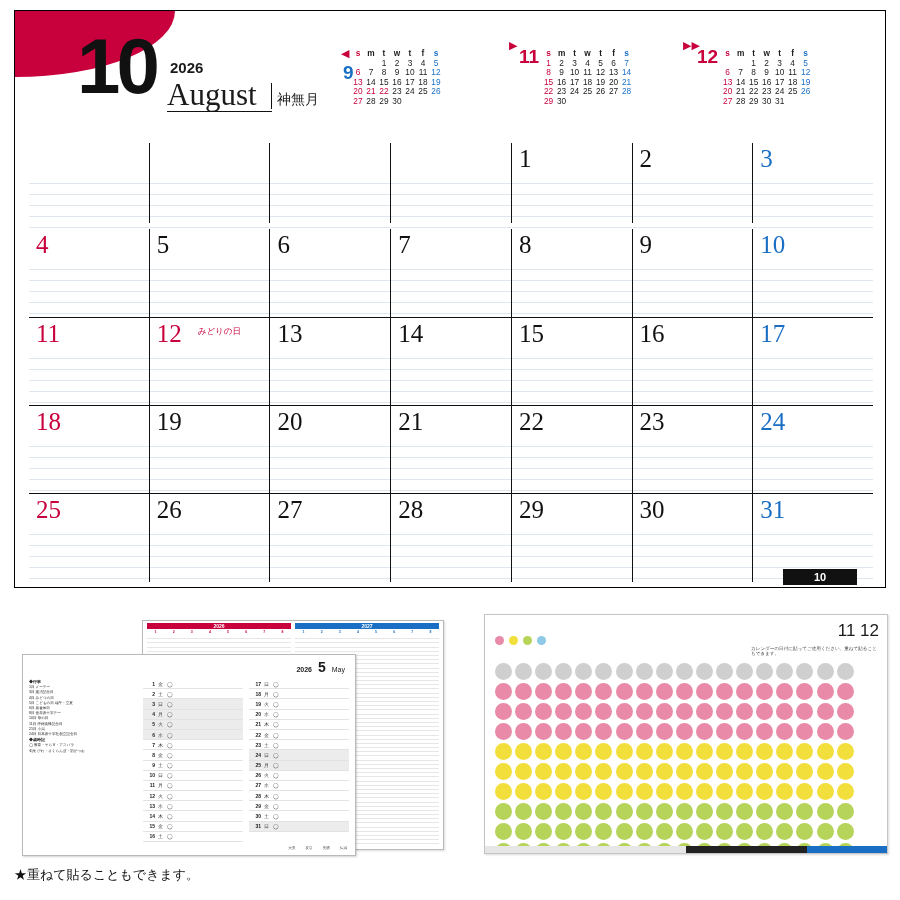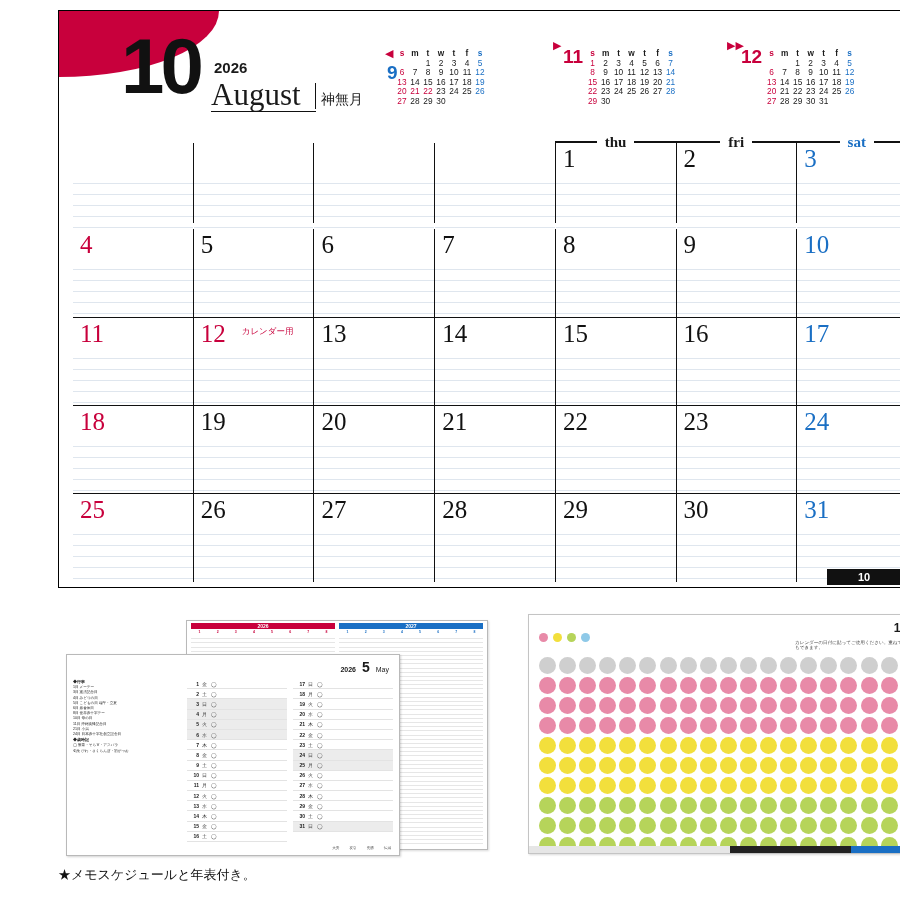--- a/index.html
+++ b/index.html
@@ -1,21 +1,21 @@
 <!DOCTYPE html>
 <html><head>
 <meta charset="utf-8">
 <style>
   html,body{margin:0;padding:0;}
   body{
     width:900px;height:900px;background:#ffffff;
     font-family:"Liberation Sans", sans-serif;
     color:#1a1a1a;overflow:hidden;position:relative;
   }
-  .page{position:absolute;inset:0;margin-left:44px;}
+  .page{position:absolute;inset:0;}
 
   
   .sheet{
     position:absolute;left:14px;top:10px;width:872px;height:578px;
     background:#fff;border:1px solid #000;box-sizing:border-box;overflow:hidden;
   }
   .corner{
     position:absolute;left:0;top:0;width:160px;height:66px;
     background:#c8003c;border-bottom-right-radius:160px 66px;
   }
@@ -126,21 +126,21 @@
     position:absolute;left:0;top:6px;width:402px;height:238px;background:#fff;
     border:1px solid #c4c4c4;box-shadow:1px 1px 2px rgba(0,0,0,.15);overflow:hidden;
   }
   .st-head{display:flex;align-items:center;gap:6px;padding:6px 8px 2px 10px;}
   .st-dots{display:flex;gap:5px;}
   .st-dots i{width:9px;height:9px;border-radius:50%;display:block;}
   .st-tag{font-size:6.5px;border:1px solid #7fbf3f;color:#4b7f22;border-radius:2px;padding:0 3px;}
   .st-title{font-size:15px;font-weight:bold;letter-spacing:1px;color:#111;}
   .st-sub{font-size:5px;color:#555;}
   .st-right{margin-left:auto;text-align:right;}
-  .st-mm{font-size:12px;font-weight:bold;}
+  .st-mm{font-size:17px;font-weight:normal;}
   .st-note{font-size:4.6px;color:#444;max-width:128px;display:inline-block;text-align:left;}
   .st-grid{padding:2px 8px 0 10px;}
   .st-row{display:flex;gap:3.1px;margin-bottom:3px;}
   .st-row i{width:17px;height:17px;border-radius:50%;display:block;}
   .st-bar{position:absolute;left:0;bottom:0;width:402px;height:7px;display:flex;}
   .st-bar i{flex:1;display:block;}
 </style>
 </head>
 <body>
 
@@ -345,29 +345,20 @@
                 <td class="sat"></td>
               </tr>
         </tbody>
           </table>
       </div>
       <div style="position:absolute;left:-14px;top:-8px;" class="arrow">▶▶</div>
     </div>
 
     <div class="grid">
 
-      <div class="dowrow" style="top:8px;">
-        <div class="dowcell"></div>
-        <div class="dowcell"></div>
-        <div class="dowcell"></div>
-        <div class="dowcell"></div>
-        <div class="dowcell"><div class="dowline"></div><span>thu</span></div>
-        <div class="dowcell"><div class="dowline"></div><span>fri</span></div>
-        <div class="dowcell"><div class="dowline"></div><span class="sat-label">sat</span></div>
-      </div>
 
       <div class="week" style="top:10px;height:80px;">
         <div class="cell">
             <div class="rules">
               <i></i>
               <i></i>
               <i></i>
               <i></i>
               <i></i>
             </div>
@@ -511,21 +502,21 @@
             <div class="rules">
               <i></i>
               <i></i>
               <i></i>
               <i></i>
               <i></i>
             </div>
           </div>
         <div class="cell">
             <div class="daynum d-sun">12</div>
-            <div class="holiday">カレンダー用</div>
+            <div class="holiday">みどりの日</div>
             <div class="rules">
               <i></i>
               <i></i>
               <i></i>
               <i></i>
               <i></i>
             </div>
           </div>
         <div class="cell">
             <div class="daynum d-wd">13</div>
@@ -1055,21 +1046,21 @@
       </div>
       <div class="ms-foot">
         <span>大安</span>
         <span>友引</span>
         <span>先勝</span>
         <span>仏滅</span>
       </div>
     </div>
   </div>
 
-  <div class="caption capL">★メモスケジュールと年表付き。</div>
+  <div class="caption capL">★重ねて貼ることもできます。</div>
 
   <div class="panelR">
     <div class="stickers">
       <div class="st-head">
         <div class="st-dots">
           <i style="background:#e88aa8"></i>
             <i style="background:#f2df3c"></i>
           <i style="background:#b6d45a"></i>
             <i style="background:#8ec9e8"></i>
         </div>

